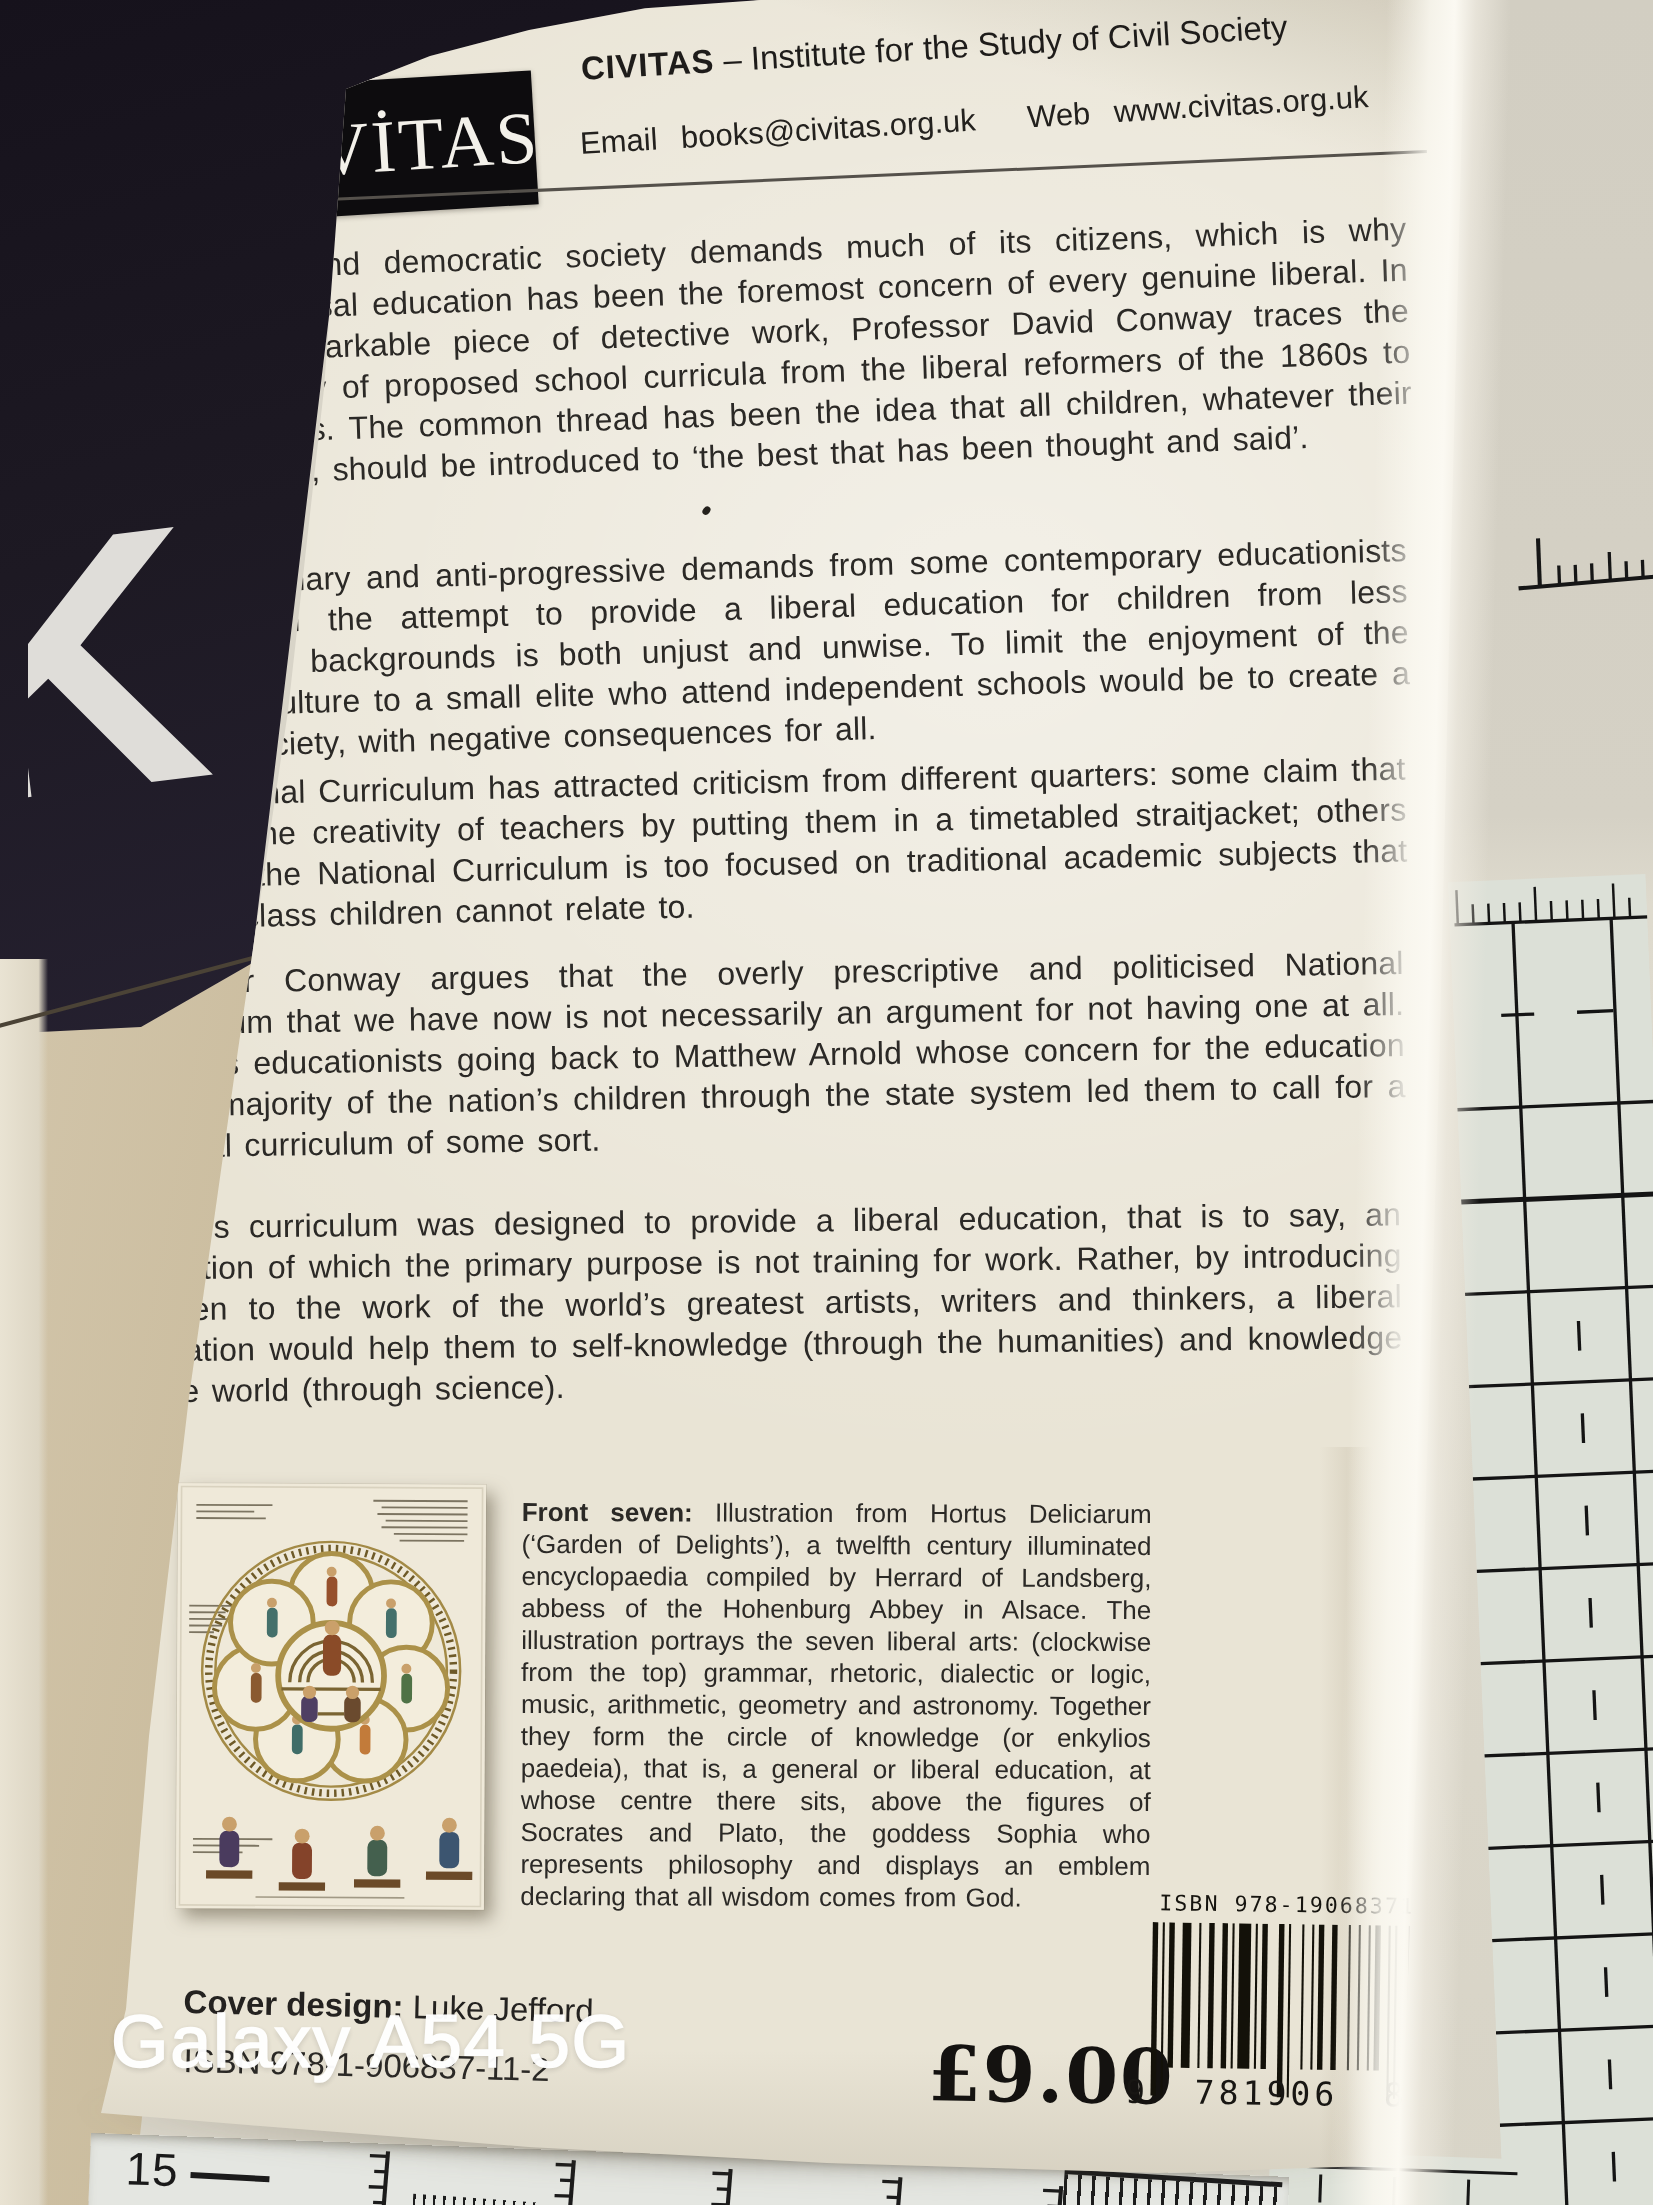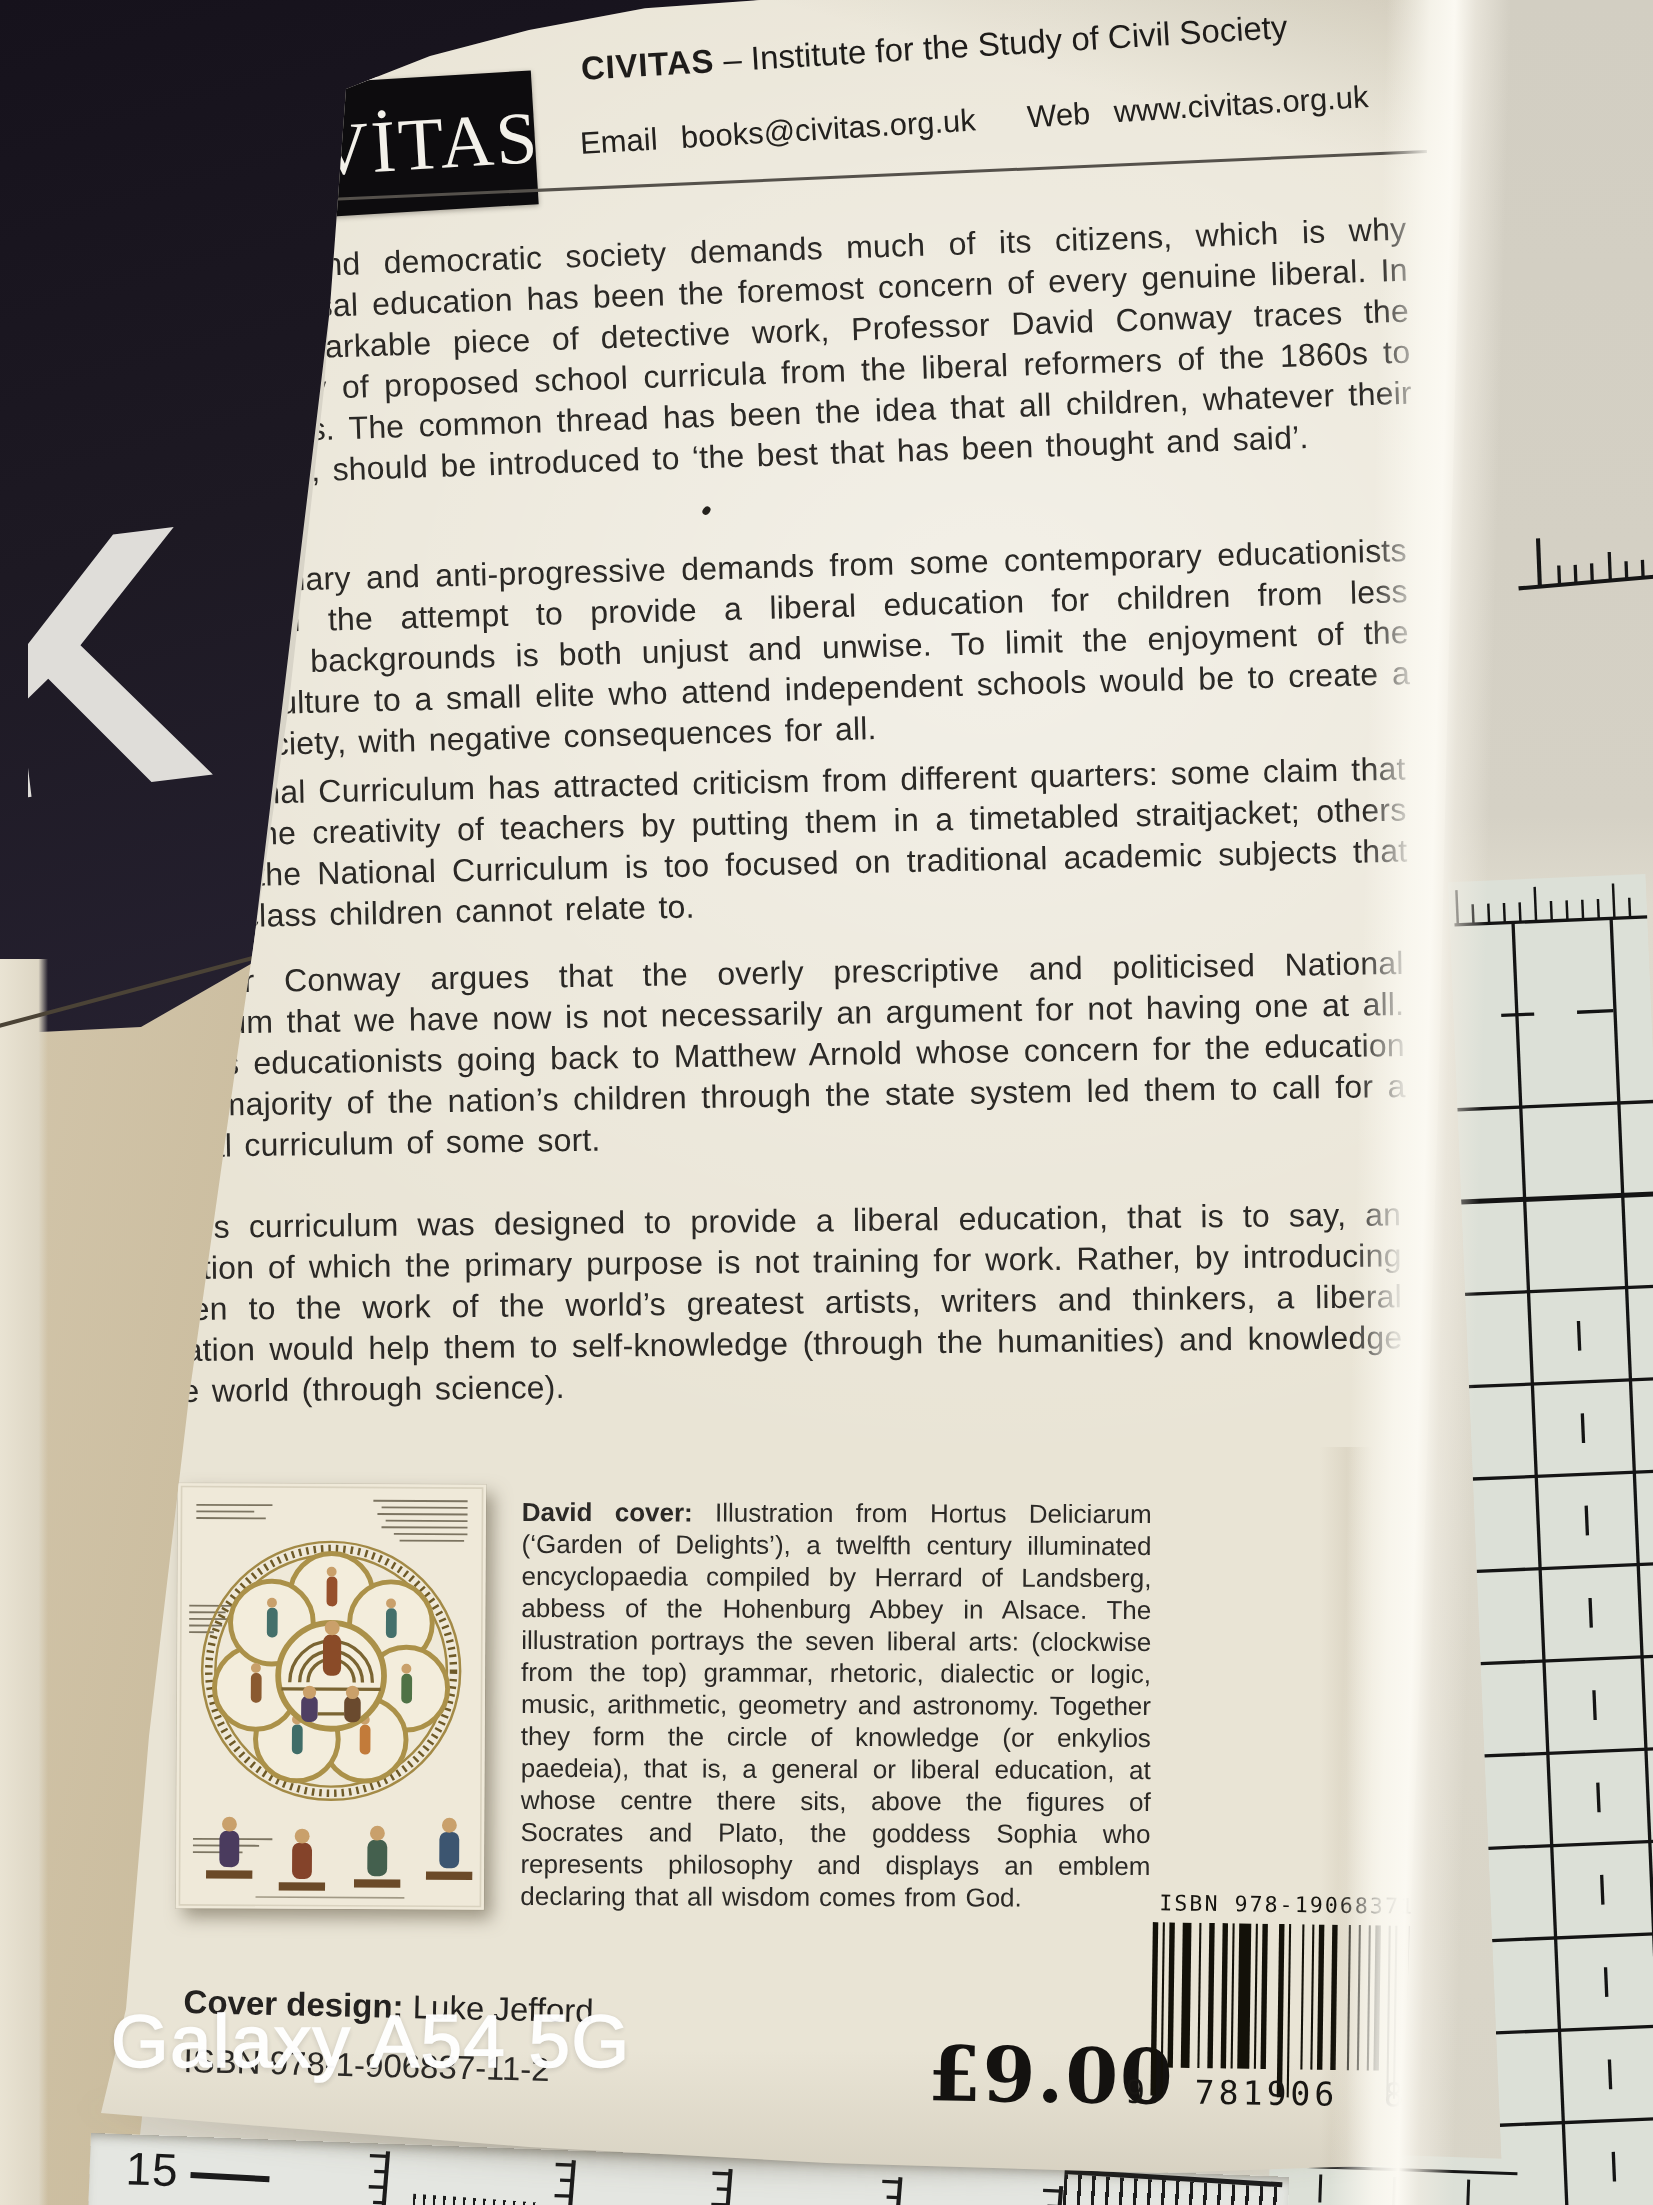--- a/index.html
+++ b/index.html
@@ -368,21 +368,21 @@
         <g transform="translate(330,0)">
             <rect x="-28" y="468" width="56" height="10" fill="#6b4a28"></rect>
             <rect x="-12" y="420" width="24" height="44" rx="9" fill="#3c5570"></rect>
             <circle cx="0" cy="412" r="9" fill="#c9a06b"></circle>
           </g>
         <path d="M96 500h180" stroke="#6e654e" stroke-width="2" opacity=".6"></path>
       </g>
     </svg>
 
     <div class="abs note">
-      <span class="b">David cover:</span>
+      <span class="b">Front seven:</span>
       <span>Illustration from Hortus Deliciarum (‘Garden of Delights’), a twelfth century illuminated encyclopaedia compiled by Herrard of Landsberg, abbess of the Hohenburg Abbey in Alsace. The illustration portrays the seven liberal arts: (clockwise from the top) grammar, rhetoric, dialectic or logic, music, arithmetic, geometry and astronomy. Together they form the circle of knowledge (or enkylios paedeia), that is, a general or liberal education, at whose centre there sits, above the figures of Socrates and Plato, the goddess Sophia who represents philosophy and displays an emblem declaring that all wisdom comes from God.</span>
     </div>
     <div class="abs crease"></div>
 
     <div class="abs cover-design">
       <span class="b">Cover design:</span>
       <span>Luke Jefford</span>
     </div>
     <div class="abs isbn-line">ISBN 978-1-906837-11-2</div>
     <div class="abs price">£9.00</div>

